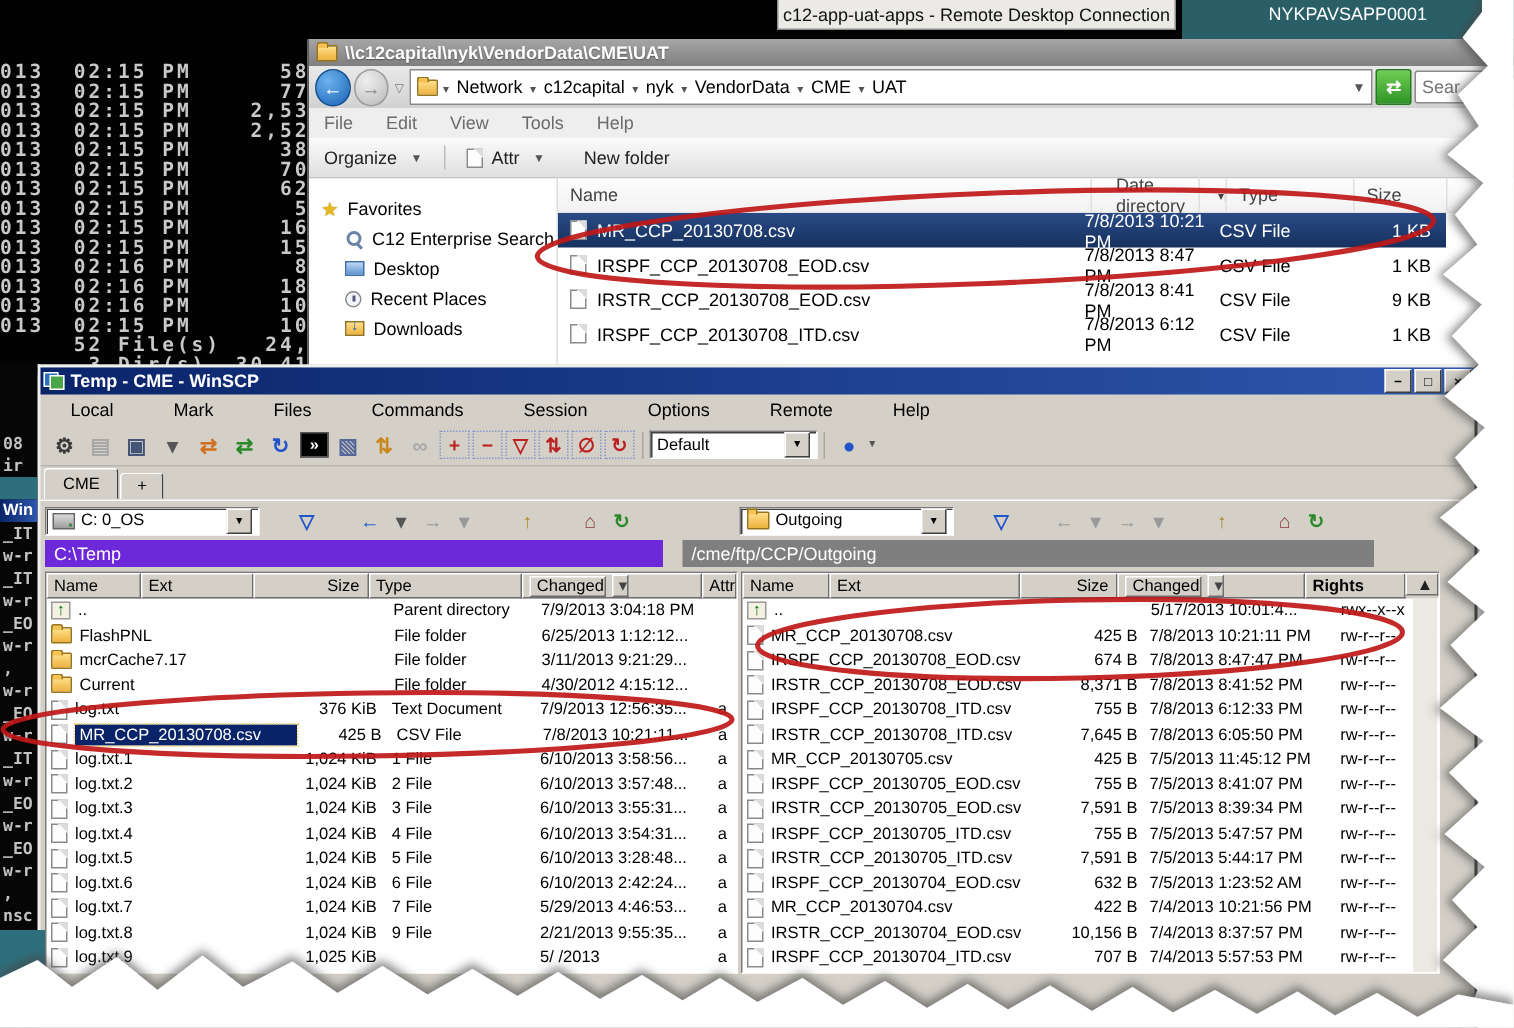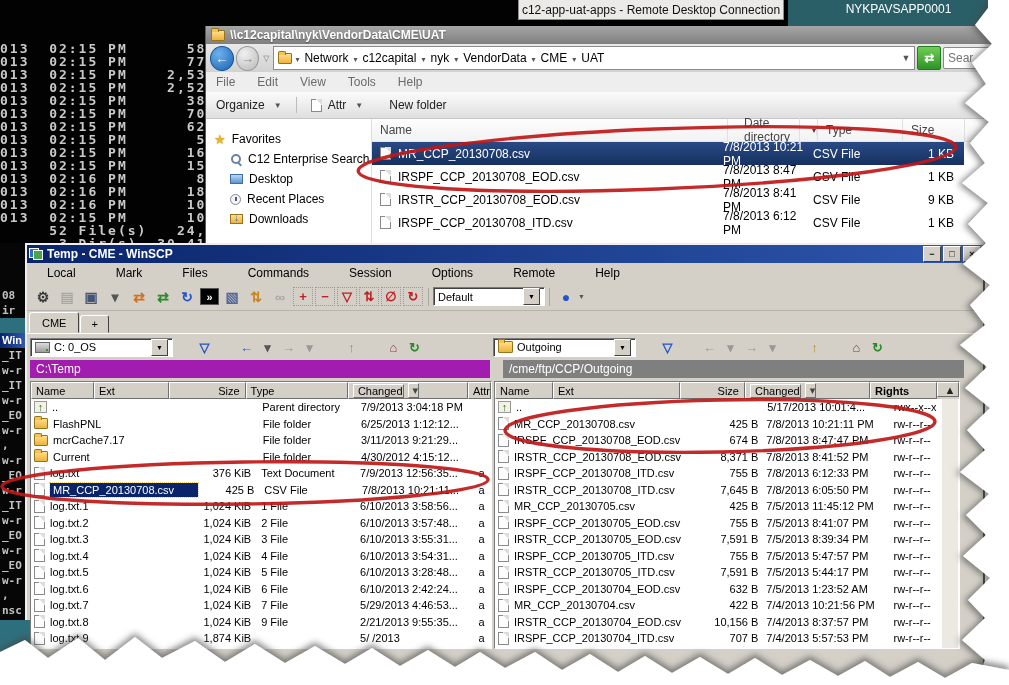--- a/index.html
+++ b/index.html
@@ -92,21 +92,21 @@
   .wtab{height:19px;padding:0 12px;display:flex;align-items:center;font-size:11px;background:#d4d0c8;
         border:1px solid;border-color:#fff #404040 transparent #fff;border-radius:3px 3px 0 0;margin-right:1px;}
   .wtab.plus{height:16px;padding:0 10px;}
   .ws-ptool{height:26px;display:flex;align-items:center;padding-left:3px;}
   .pbtn{width:21px;height:20px;display:flex;align-items:center;justify-content:center;font-size:13px;
         font-weight:bold;}
   .pcaret{font-size:7px;color:#555;width:8px;}
   .ws-paths{height:21px;display:flex;padding:0 3px;gap:13px;}
   .pathbar{height:18px;display:flex;align-items:center;color:#fff;font-size:12px;padding-left:6px;
            box-sizing:border-box;}
-  .path-l{width:460px;background:#a21caf;}
+  .path-l{width:412px;background:#6d28d9;}
   .path-r{width:461px;background:#7f7f7f;}
   .panes{display:flex;padding:0 3px;gap:2px;height:268px;}
   .pane{background:#fff;border:1px solid;border-color:#7a7a7a #fff #fff #7a7a7a;box-sizing:border-box;
         overflow:hidden;position:relative;}
   .pane-l{width:462px;}
   .pane-r{width:466px;}
   .phead{height:17px;display:flex;background:#d4d0c8;}
   .phead span{display:flex;align-items:center;padding-left:4px;border:1px solid;
               border-color:#fff #6e6e6e #6e6e6e #fff;box-sizing:border-box;font-size:11px;}
   .sorta{font-size:8px;color:#444;margin-left:4px;}
@@ -555,21 +555,21 @@
               <span class="ic wic ic-doc"></span>
               <span class="w-name l-name">log.txt.8</span>
               <span class="l-size">1,024 KiB</span>
               <span class="l-type">9 File</span>
               <span class="l-changed">2/21/2013 9:55:35...</span>
               <span class="l-attr">a</span>
             </div>
             <div class="wrow">
               <span class="ic wic ic-doc"></span>
               <span class="w-name l-name">log.txt.9</span>
-              <span class="l-size">1,874 KiB</span>
+              <span class="l-size">1,025 KiB</span>
               <span class="l-type"></span>
               <span class="l-changed">5/  /2013</span>
               <span class="l-attr">a</span>
             </div>
           </div>
       </div>
 
       <div class="pane pane-r">
         <div class="phead">
           <span style="width:58px;">Name</span>

